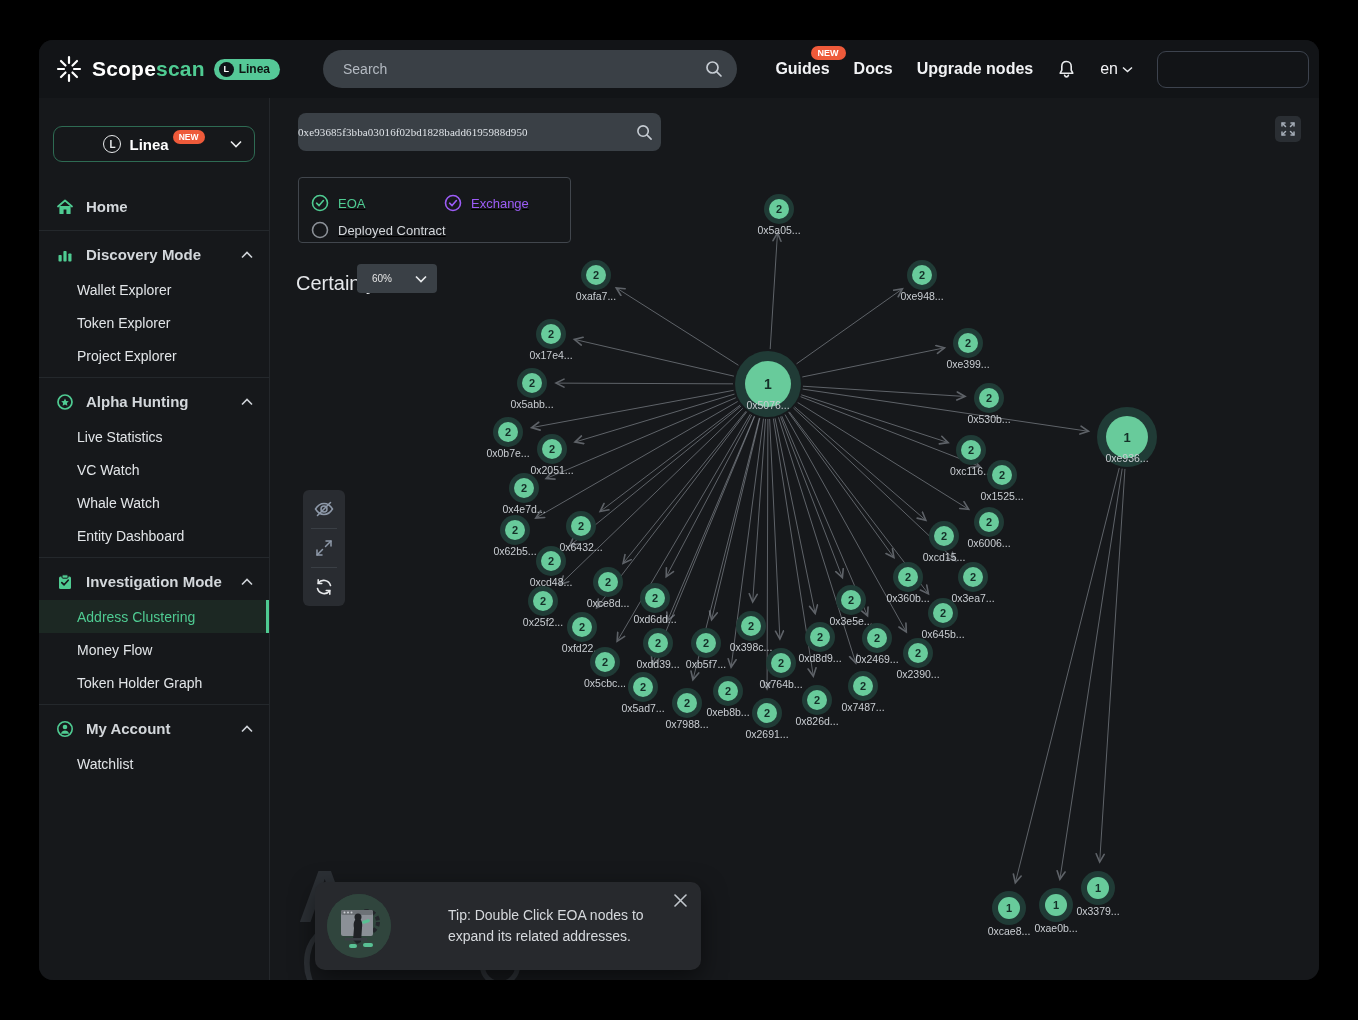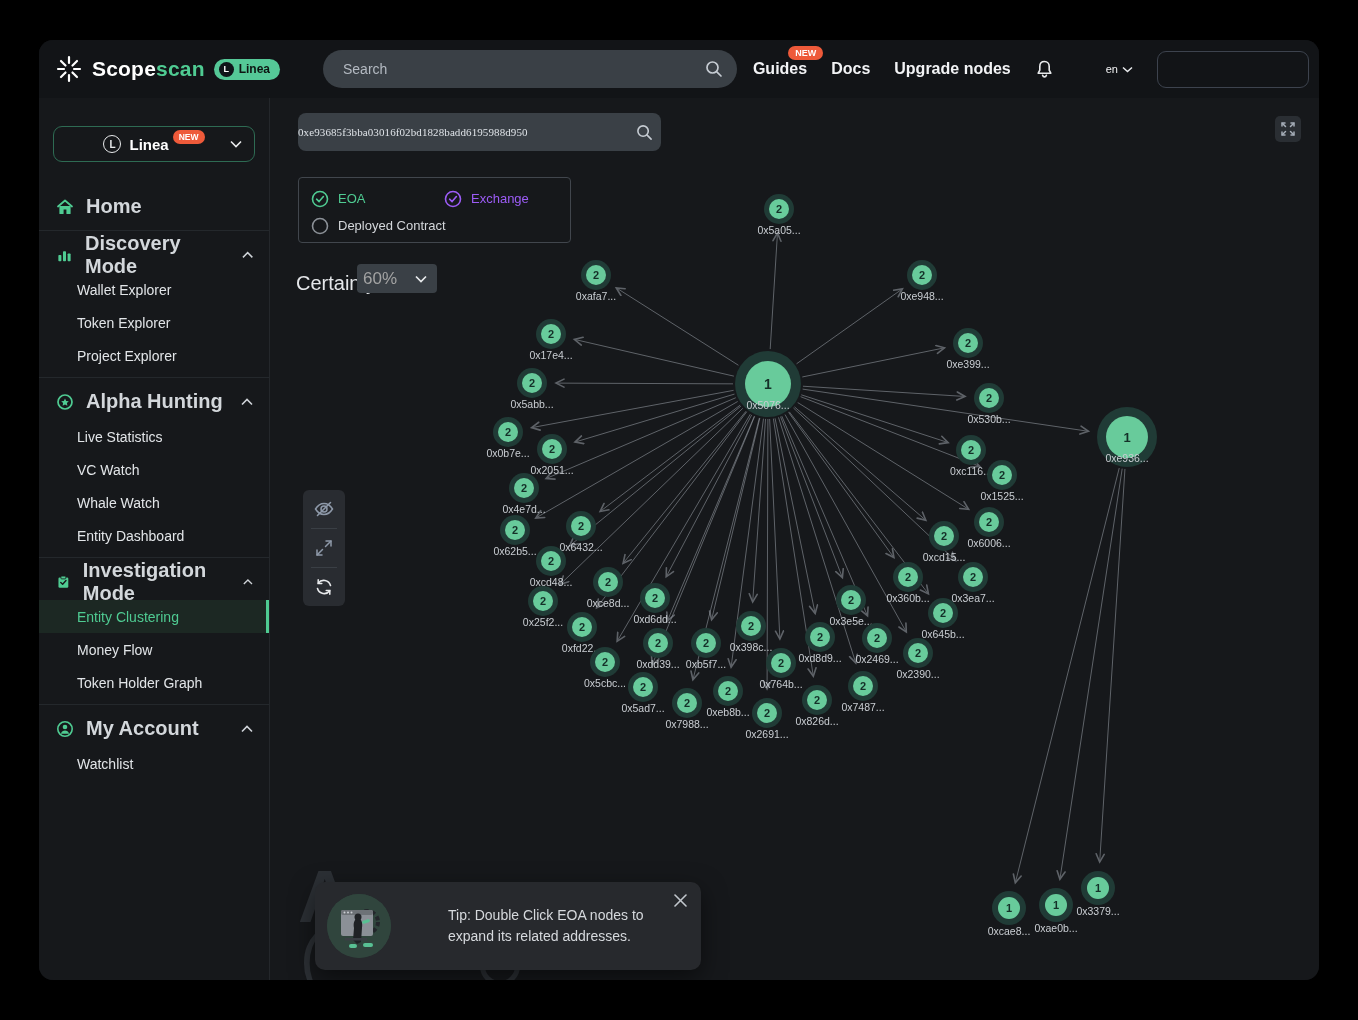--- a/index.html
+++ b/index.html
@@ -21,65 +21,65 @@
                  background:#3a4046; border-radius:19px; display:flex; align-items:center; }
   .search-pill input { flex:1; background:transparent; border:none; outline:none; color:#dfe3e8;
                        font-size:14px; padding:0 10px 0 20px; font-family:"Liberation Sans",sans-serif; }
   .search-pill input::placeholder { color:#b4bac2; }
   .search-pill .mag { margin-right:14px; }
   .top-nav { position:absolute; right:6px; top:0; height:58px; display:flex; align-items:center; gap:24px; }
   .nav-link { color:#f2f3f5; font-size:16px; font-weight:600; cursor:pointer; }
   .guides-wrap { position:relative; }
   .new-badge { position:absolute; top:-14px; right:-16px; background:#ee5a3a; color:#fff;
                font-size:9px; font-weight:700; padding:2px 7px; border-radius:8px; }
-  .lang { display:flex; align-items:center; gap:4px; color:#f2f3f5; font-size:11px; cursor:pointer;margin-left:28px; }
+  .lang { display:flex; align-items:center; gap:4px; color:#f2f3f5; font-size:16px; cursor:pointer; }
   .ghost-box { width:152px; height:37px; border:1px solid #3d434e; border-radius:9px; margin-right:4px; }
 
   
   .body-row { display:flex; height:882px; }
   .sidebar { width:231px; background:#16181b; border-right:1px solid #24272b; padding-top:28px; position:relative; }
   .main { position:relative; flex:1; background:#16181b; overflow:hidden; }
 
   
   .net-select { position:relative; margin:0 14px 26px 14px; height:36px; border:1.5px solid #2e6b53;
                 border-radius:9px; display:flex; align-items:center; justify-content:center; gap:8px; cursor:pointer; }
   .net-select .ncirc { width:18px; height:18px; border-radius:50%; border:1.5px solid #e8eaec; color:#e8eaec;
                        font-size:10px; font-weight:700; display:flex; align-items:center; justify-content:center; }
   .net-select .nname { color:#fff; font-size:15px; font-weight:700; }
   .net-select .nbadge { background:#ee5a3a; color:#fff; font-size:8.5px; font-weight:700;
                         padding:2px 6px; border-radius:7px; margin:-14px 0 0 -4px; }
   .net-select .nchev { position:absolute; right:12px; }
   .side-row { height:37px; display:flex; align-items:center; padding-left:17px; gap:12px;
-              color:#d3d7db; font-size:20px; font-weight:700; cursor:pointer; }
+              color:#d3d7db; font-size:15px; font-weight:700; cursor:pointer; }
   .side-row .chev { margin-left:auto; margin-right:16px; }
   .side-sub { height:33px; display:flex; align-items:center; padding-left:38px; color:#e2e5e8;
               font-size:14px; cursor:pointer; }
   .side-sub.active { background:#1c2823; color:#4fcb92; border-right:3px solid #4fcb92; }
   .sep { height:1px; background:#24282c; margin:5px 0; }
 
   
   #graph { position:absolute; inset:0; width:100%; height:100%; }
   .addr-bar { position:absolute; left:28px; top:15px; width:363px; height:38px; background:#3a4046;
               border-radius:8px; display:flex; align-items:center; z-index:5; }
   .addr-bar input { flex:1; min-width:0; background:transparent; border:none; outline:none; color:#dfe3e8;
                     font-size:11px; letter-spacing:.1px; font-family:Liberation Serif, serif; }
   .addr-bar .mag { margin:0 8px 0 -14px; }
   .fullscreen-btn { position:absolute; right:18px; top:18px; width:26px; height:26px; background:#2a2e33;
                     border-radius:5px; display:flex; align-items:center; justify-content:center; z-index:5; cursor:pointer; }
   .legend { position:absolute; left:28px; top:79px; width:273px; height:66px; border:1px solid #41464d;
             border-radius:4px; z-index:5; padding:7px 12px 0 12px; }
-  .legend-row { display:flex; align-items:center; height:27px; }
+  .legend-row { display:flex; align-items:flex-end; height:27px;text-decoration:underline; }
   .legend-item { display:flex; align-items:center; gap:9px; font-size:13px; cursor:pointer; }
   .legend-item.eoa { color:#4fcb92; width:133px; }
   .legend-item.exch { color:#9c5cf6; }
   .legend-item.dep { color:#d4d7db; }
   .certainty-label { position:absolute; left:26px; top:174px; color:#e5e7ea; font-size:20px; z-index:5; }
   .certainty-dd { position:absolute; left:87px; top:166px; width:80px; height:29px; background:#3a4046;
                   border-radius:4px; display:flex; align-items:center; z-index:5; cursor:pointer; }
-  .certainty-dd .val { color:#a3a3a3; font-size:17px; padding-left:6px; flex:1; }
+  .certainty-dd .val { color:#e5e5e5; font-size:10px; padding-left:15px; flex:1; }
   .certainty-dd .dchev { margin-right:10px; }
   .side-toolbar { position:absolute; left:33px; top:392px; width:42px; background:#292c31; border-radius:6px;
                   z-index:5; display:flex; flex-direction:column; }
   .tool-btn { height:38px; display:flex; align-items:center; justify-content:center; cursor:pointer; }
   .tool-sep { height:1px; background:#3a3f45; margin:0 8px; }
 
   .watermark { position:absolute; color:#2c3035; z-index:1; font-weight:700; line-height:1; }
   .wm-ring { position:absolute; width:40px; height:40px; border:5px solid #2c3035; border-radius:50%; z-index:1; }
 
   .tip-box { position:absolute; left:45px; top:784px; width:386px; height:88px; background:#27292d;
@@ -198,21 +198,21 @@
               <svg width="18" height="18" viewBox="0 0 18 18">
                 <rect x="3" y="3.5" width="12" height="12.5" rx="1.5" fill="#4fcb92"></rect>
                 <rect x="6" y="1.8" width="6" height="3.4" rx="1" fill="#4fcb92" stroke="#16181b" stroke-width="1"></rect>
                 <polyline points="5.8,9.6 8.1,11.8 12.2,7.2" fill="none" stroke="#16181b" stroke-width="1.7" stroke-linecap="round" stroke-linejoin="round"></polyline>
               </svg>
               <span>Investigation Mode</span>
               <svg class="chev" width="12" height="8" viewBox="0 0 12 8">
                 <polyline points="1,6.5 6,1.5 11,6.5" fill="none" stroke="#cfd3d8" stroke-width="1.6"></polyline>
               </svg>
             </div>
-            <div class="side-sub active">Entity Clustering</div>
+            <div class="side-sub active">Address Clustering</div>
             <div class="side-sub">Money Flow</div>
             <div class="side-sub">Token Holder Graph</div>
             <div class="sep"></div>
             <div class="side-row">
               <svg width="18" height="18" viewBox="0 0 18 18">
                 <circle cx="9" cy="9" r="7.2" fill="none" stroke="#4fcb92" stroke-width="1.6"></circle>
                 <circle cx="9" cy="7" r="2.3" fill="#4fcb92"></circle>
                 <path d="M4.8 13.8 C5.6 11.6 7.2 10.6 9 10.6 C10.8 10.6 12.4 11.6 13.2 13.8" fill="#4fcb92"></path>
               </svg>
               <span>My Account</span>

